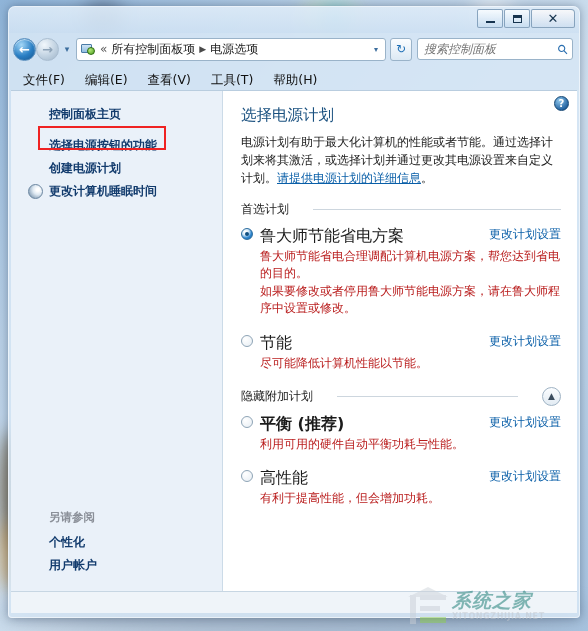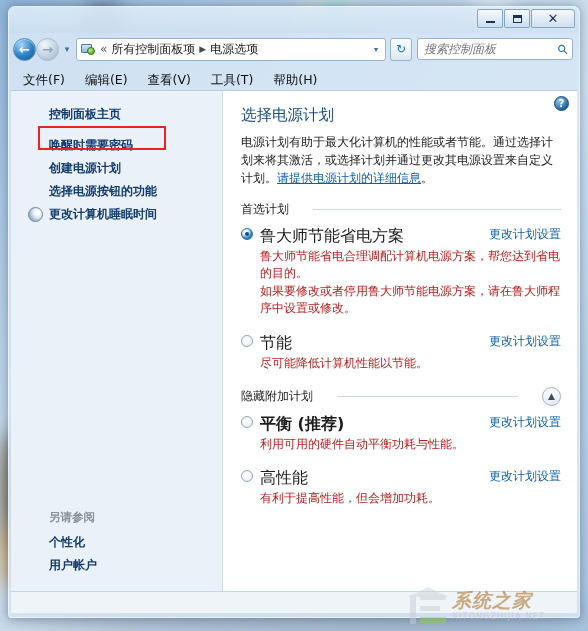--- a/index.html
+++ b/index.html
@@ -186,21 +186,21 @@
   }
   .wm-mark { width: 40px; height: 38px; position: relative; flex: none; }
   .wm-mark .wbar { position: absolute; background: #c9ced6; }
   .wm-mark .w1 { left: 2px; top: 8px; width: 6px; height: 29px; }
   .wm-mark .w2 { left: 12px; top: 8px; width: 26px; height: 5px; }
   .wm-mark .w3 { left: 12px; top: 19px; width: 20px; height: 5px; }
   .wm-mark .w4 { left: 12px; top: 30px; width: 26px; height: 6px; background: #8fcf4f; }
   .wm-mark .wroof { position: absolute; left: 0; top: 0; width: 0; height: 0;
     border-left: 20px solid transparent; border-right: 20px solid transparent; border-bottom: 10px solid #cfd4da; }
   .wm-txt { display: flex; flex-direction: column; line-height: 1; }
-  .wm-cn { font-size: 19px; font-weight: 700; color: #a16207; letter-spacing: 1px; font-style: italic; }
+  .wm-cn { font-size: 19px; font-weight: 700; color: #0f766e; letter-spacing: 1px; font-style: italic; }
   .wm-en { font-size: 8px; font-weight: 700; color: #c2c7ce; letter-spacing: .6px; margin-top: 3px; }
 </style>
 </head>
 <body>
 
 <div class="desk-blob blob-a"></div>
 <div class="desk-blob blob-b"></div>
 <div class="desk-blob blob-c"></div>
 <div class="desk-blob blob-d"></div>
 <div class="desk-blob blob-e"></div>
@@ -255,23 +255,22 @@
     <span>查看(V)</span>
     <span>工具(T)</span>
     <span>帮助(H)</span>
   </div>
 
   <div class="content">
 
     <div class="sidebar">
       <div class="side-link home">控制面板主页</div>
 
-      <div class="side-link">唤醒时需要密码</div>
+      <div class="side-link">选择电源按钮的功能</div>
       <div class="side-link">创建电源计划</div>
-      <div class="side-link">选择电源按钮的功能</div>
 
 
       <div class="side-link">
         <span class="sico ico-moon"></span>
         <span>更改计算机睡眠时间</span>
       </div>
 
       <div class="redbox"></div>
 
       <div class="see-also">

